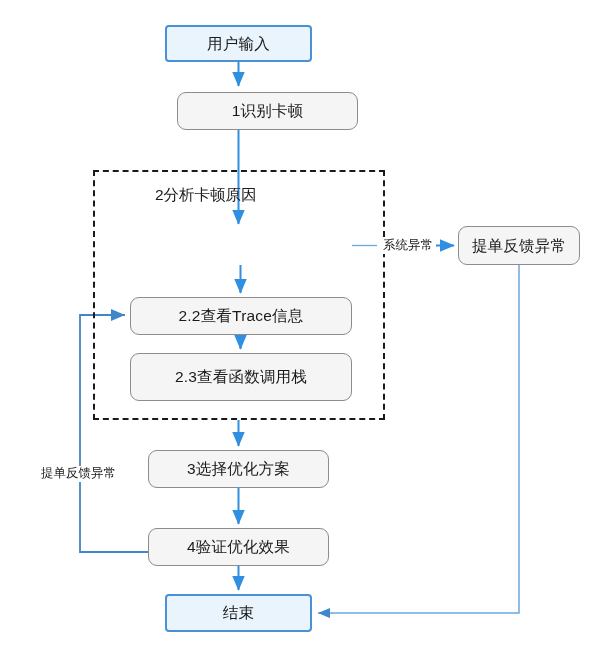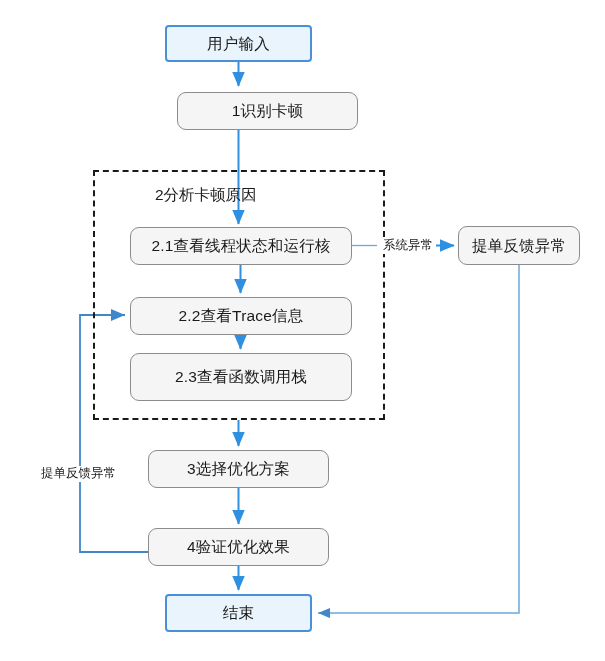--- a/index.html
+++ b/index.html
@@ -117,21 +117,20 @@
   </svg>
 
   <div class="group-box" style="left:93px; top:170px; width:292px; height:250px;"></div>
 
   <div class="group-label" style="left:135px; top:187px;">2分析卡顿原因</div>
 
   <div class="node terminal" style="left:165px; top:25px; width:147px; height:37px;">用户输入</div>
 
   <div class="node process" style="left:148px; top:92px; width:181px; height:38px;margin-left:29px;">1识别卡顿</div>
 
-  <div class="node process" style="left:130px; top:227px; width:222px; height:38px;">2.1查看线程状态和运行核</div>
 
   <div class="node process" style="left:130px; top:297px; width:222px; height:38px;border-radius:9px;">2.2查看Trace信息</div>
 
   <div class="node process" style="left:130px; top:353px; width:222px; height:48px;">2.3查看函数调用栈</div>
 
   <div class="node process" style="left:458px; top:226px; width:122px; height:39px;">提单反馈异常</div>
 
   <div class="node process" style="left:148px; top:450px; width:181px; height:38px;">3选择优化方案</div>
 
   <div class="node process" style="left:148px; top:528px; width:181px; height:38px;">4验证优化效果</div>

